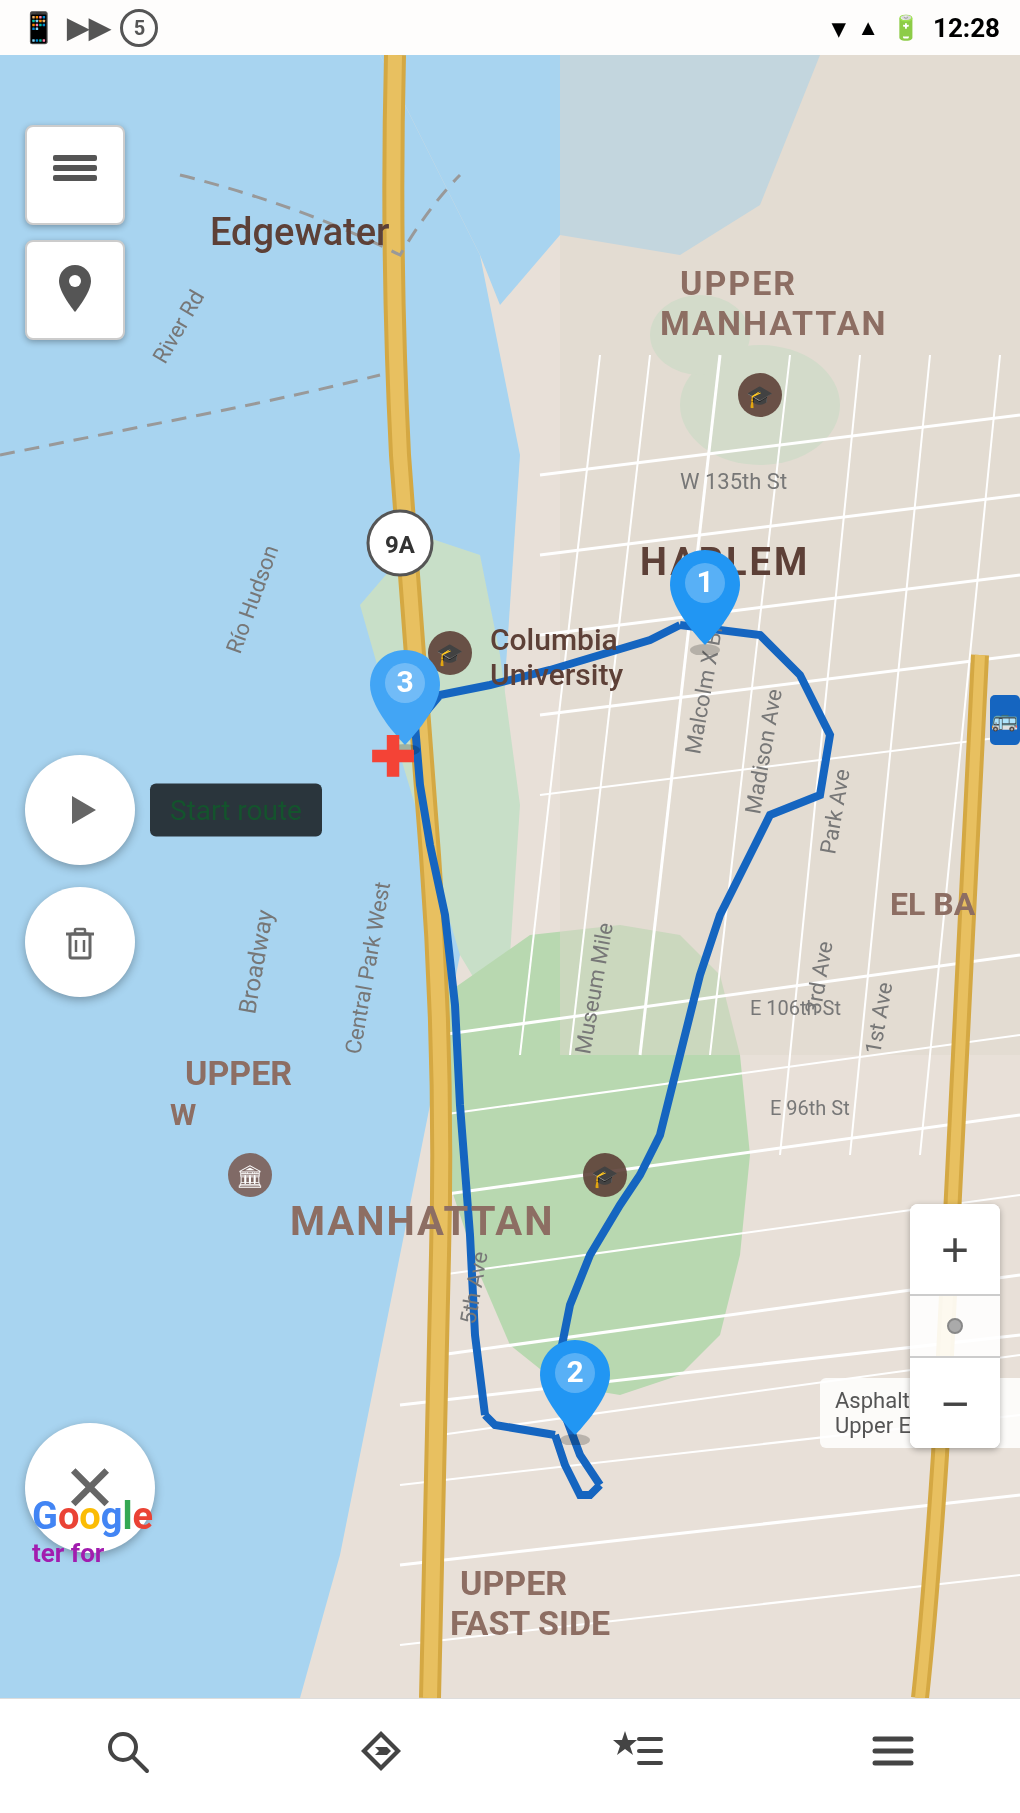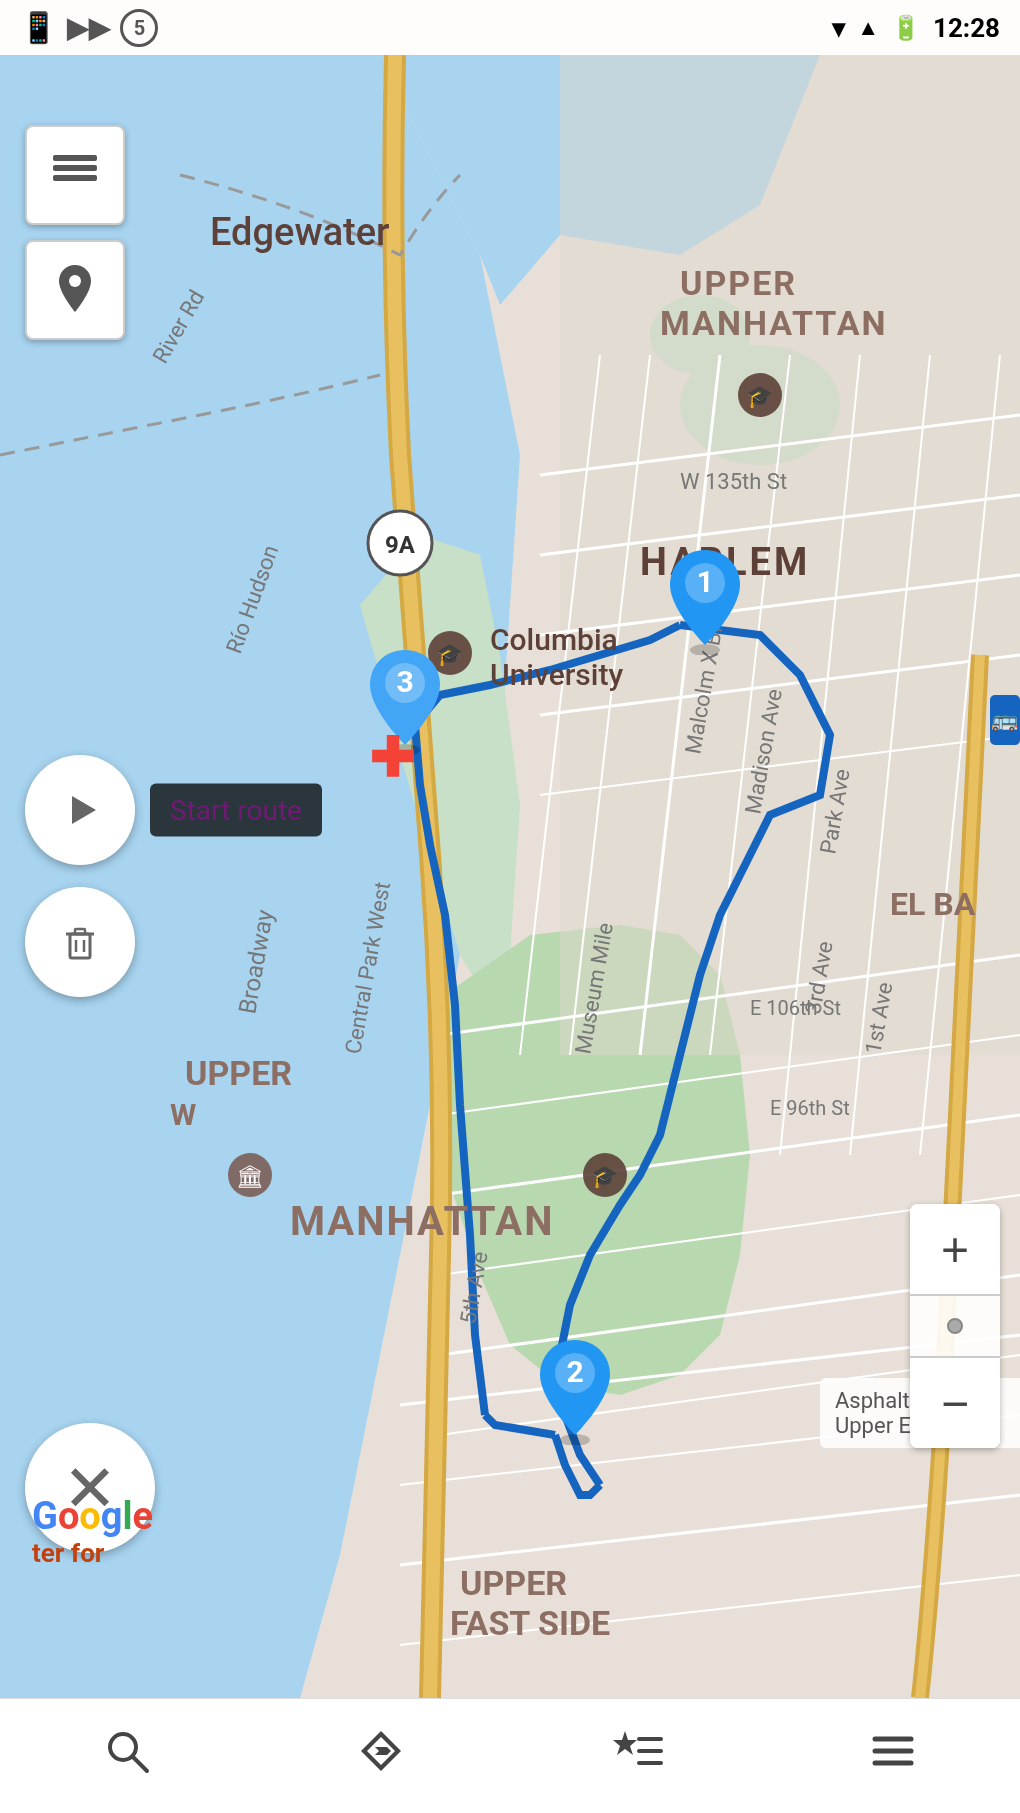--- a/index.html
+++ b/index.html
@@ -95,21 +95,21 @@
       cursor: pointer;
       position: relative;
     }
     .ctrl-btn svg { width: 48px; height: 48px; }
     .ctrl-tooltip {
       position: absolute;
       left: 125px;
       top: 50%;
       transform: translateY(-50%);
       background: rgba(0,0,0,0.75);
-      color: #701a75;
+      color: #14532d;
       padding: 10px 20px;
       border-radius: 6px;
       font-size: 28px;
       white-space: nowrap;
       pointer-events: none;
     }
 
     
     .close-btn {
       position: absolute;
@@ -184,21 +184,21 @@
       bottom: 130px;
       left: 32px;
       font-size: 38px;
       font-weight: bold;
       z-index: 50;
     }
     .g-blue { color: #4285F4; }
     .g-red { color: #EA4335; }
     .g-yellow { color: #FBBC05; }
     .g-green { color: #34A853; }
-    .g-text { color: #c2410c; font-size: 26px; display: block; }
+    .g-text { color: #a21caf; font-size: 26px; display: block; }
 
     
     .bottom-nav {
       position: absolute;
       bottom: 0; left: 0; right: 0;
       height: 115px;
       background: white;
       border-top: 1px solid #ddd;
       display: flex;
       align-items: center;

